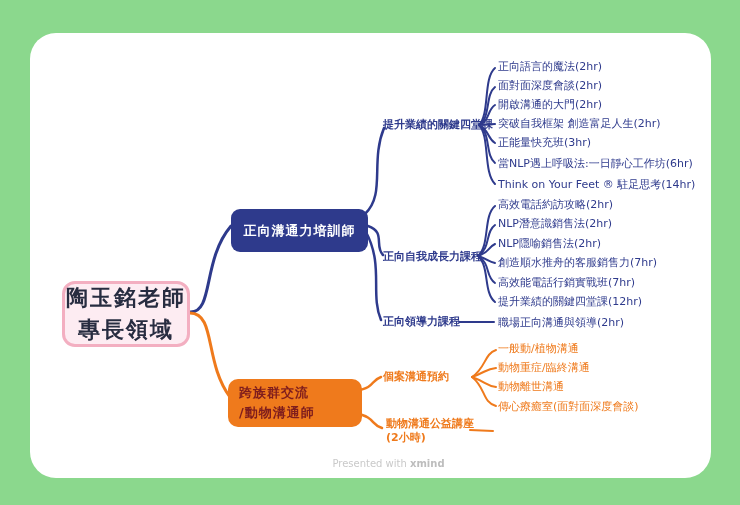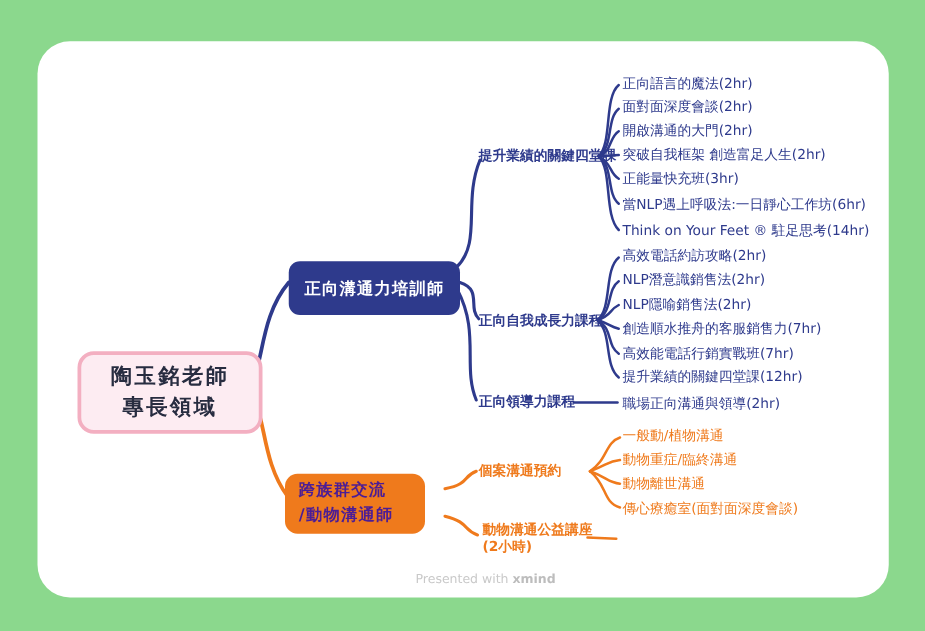--- a/index.html
+++ b/index.html
@@ -12,27 +12,27 @@
   html,body{width:740px;height:505px;overflow:hidden}
   body{background:var(--bg);font-family:"DejaVu Sans",sans-serif;}
   .stage{position:relative;width:740px;height:505px;background:var(--bg);}
   .card{position:absolute;left:30px;top:33px;width:681px;height:445px;background:var(--card);border-radius:26px;}
   svg.links{position:absolute;left:0;top:0;width:740px;height:505px;pointer-events:none;}
   svg.links path{fill:none;stroke-linecap:round;}
   .blue-stroke{stroke:var(--blue);}
   .orange-stroke{stroke:var(--orange);}
 
   .node{position:absolute;display:flex;align-items:center;justify-content:center;text-align:center;}
-  .root-node{left:62px;top:281px;width:148px;height:66px;background:var(--root-fill);
+  .root-node{left:62px;top:281px;width:128px;height:66px;background:var(--root-fill);
     border:3px solid var(--root-border);border-radius:13px;flex-direction:column;
-    color:var(--root-text);font-weight:bold;font-size:17px;line-height:1.45;letter-spacing:2px;}
+    color:var(--root-text);font-weight:bold;font-size:22px;line-height:1.45;letter-spacing:2px;}
   .main-blue{left:231px;top:209px;width:137px;height:43px;background:var(--blue);
     border-radius:9px;color:#fff;font-weight:bold;font-size:13px;letter-spacing:1px;}
-  .main-orange{left:228px;top:379px;width:112px;height:48px;background:var(--orange);
-    border-radius:10px;color:#4c1d95;font-weight:bold;font-size:13px;flex-direction:column;
+  .main-orange{left:228px;top:379px;width:134px;height:48px;background:var(--orange);
+    border-radius:10px;color:#7f1d1d;font-weight:bold;font-size:13px;flex-direction:column;
     align-items:flex-start;padding-left:11px;line-height:1.55;letter-spacing:1px;}
 
   .subtopic{position:absolute;font-size:11px;font-weight:bold;white-space:nowrap;line-height:15px;}
   .subtopic.blue,.leaf.blue{color:var(--blue);}
   .subtopic.orange,.leaf.orange{color:var(--orange);}
   .leaf{position:absolute;left:498px;font-size:11px;font-weight:normal;white-space:nowrap;line-height:16px;}
 
   .footer{position:absolute;left:0;right:0;top:458px;text-align:center;font-size:10px;color:var(--footer);margin-left:37px;}
   .footer b{font-weight:bold;color:#bdbdbd;}
 </style>

